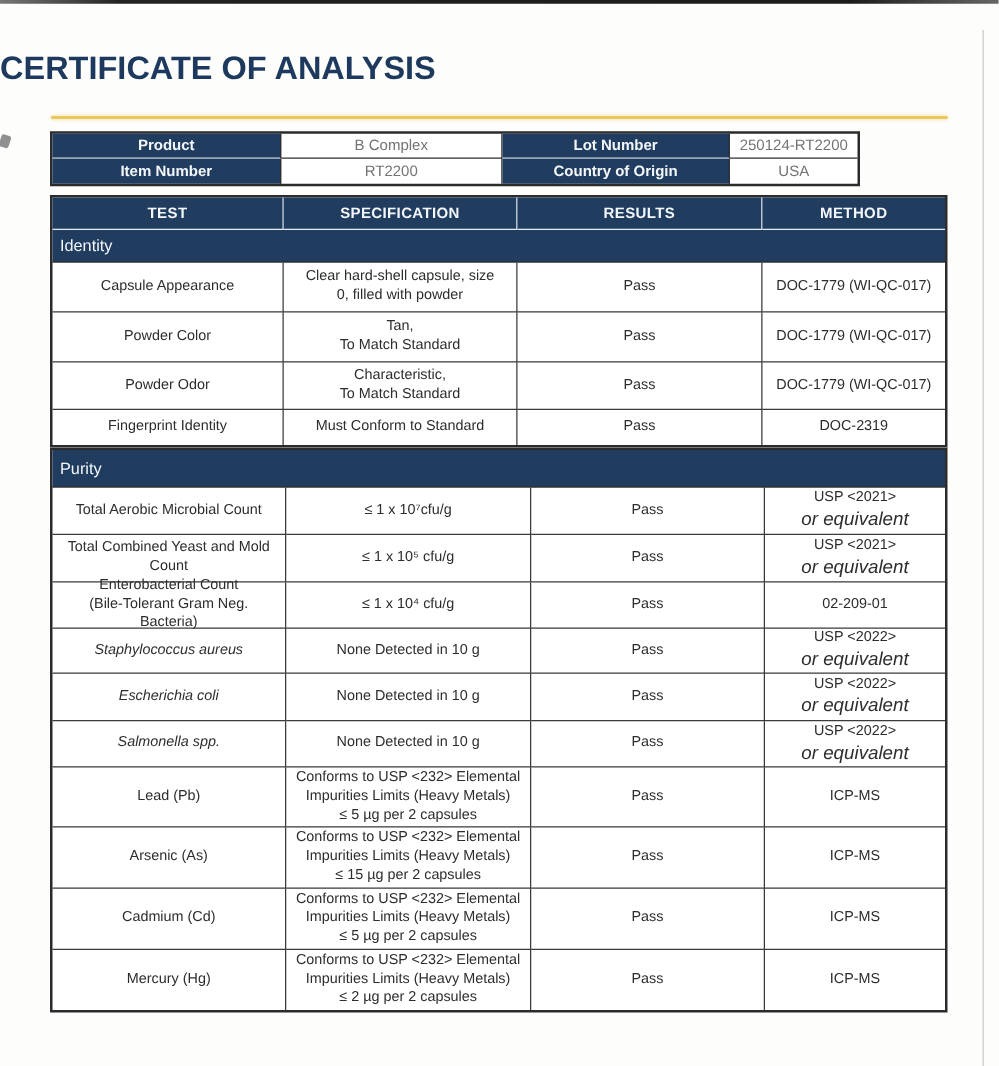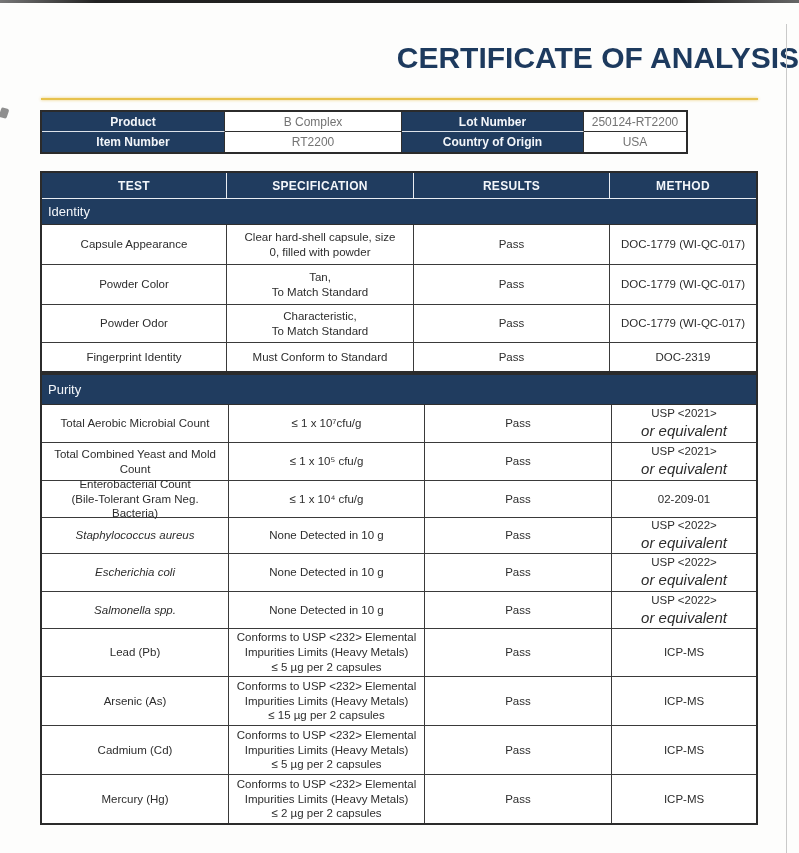--- a/index.html
+++ b/index.html
@@ -10,22 +10,22 @@
     color:#2d2d2d;
   }
   
   .scan-top { position:absolute; top:0; left:0; right:0; height:3px;
     background:linear-gradient(to right,#777,#222 12%,#1c1c1c 85%,#666); }
   .scan-right { position:absolute; top:24px; bottom:0; left:786px; width:1px; background:#c9c9c9; }
   .scan-speck { position:absolute; top:108px; left:0; width:8px; height:10px;
     background:#8f8f8f; border-radius:2px; transform:rotate(18deg); }
 
   .title {
-    margin:38px 0 0 0; text-align:right;
-    font-size:30px; font-weight:bold; color:#1d3a5e; line-height:1.3;
+    margin:38px 0 0 0; text-align:left;
+    font-size:26px; font-weight:bold; color:#1d3a5e; line-height:1.3;
   }
   .gold-rule {
     margin:21px 41px 0 41px; height:2px; background:#e7c24d;
     box-shadow:0 0 3px rgba(231,194,77,.85);
   }
 
   
   .pg {
     margin:10px 0 0 40px; width:648px; box-sizing:border-box;
     display:grid; grid-template-columns:183px 177px 182px 1fr;
@@ -38,21 +38,21 @@
   .pg > div.wb { border-bottom:1px solid #dde3ea; }
   .pg > div.db { border-bottom:1px solid #2f2f2f; }
   .pg > div.val { color:#737373; }
 
   
   .rtable {
     margin-left:40px; width:718px; box-sizing:border-box;
     border:2px solid #2b2b2b; display:grid; background:#fff;
   }
   #identity-table {
-    margin-top:17px;
+    margin-top:7px;
     grid-template-columns:185px 187px 196px 1fr;
     grid-template-rows:26px 26px 40px 40px 38px 28px;
   }
   #purity-table {
     grid-template-columns:187px 196px 187px 1fr;
     grid-template-rows:30px 38px 38px 37px 36px 38px 37px 48px 49px 49px 48px;
   }
   .hcell {
     background:#203c5f; color:#f3f6fa; font-weight:bold; font-size:12px;
     letter-spacing:.3px; display:flex; align-items:center; justify-content:center;

